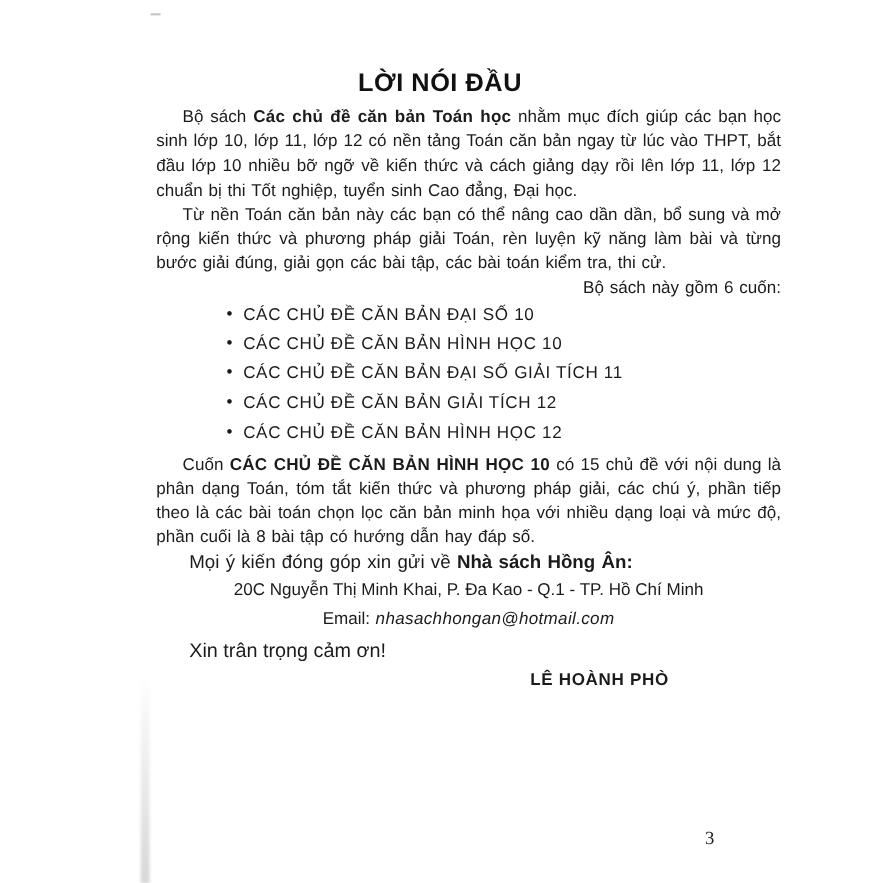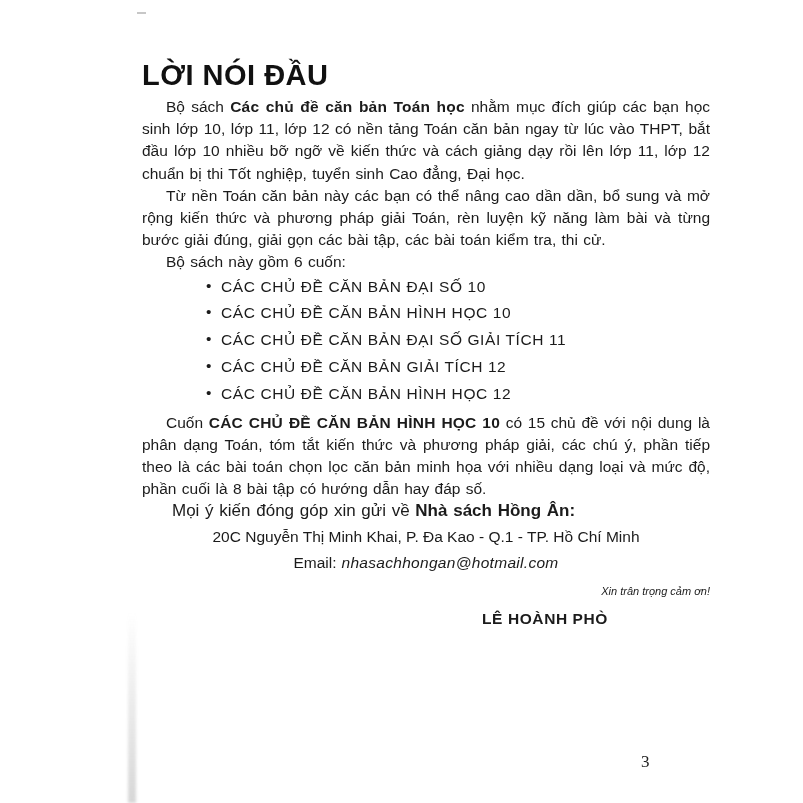--- a/index.html
+++ b/index.html
@@ -8,51 +8,51 @@
     font-family:"Liberation Sans",sans-serif;color:#1b1b1b;
     -webkit-font-smoothing:antialiased;
   }
   .page{
     position:relative;width:803px;height:803px;background:#ffffff;overflow:hidden;
   }
   .content{
     position:absolute;left:142px;top:60px;width:568px;
   }
   .title{
-    font-size:29px;font-weight:bold;letter-spacing:.5px;
-    line-height:30px;margin:0 52px 6px 0;color:#111;
+    font-size:23px;font-weight:bold;letter-spacing:.5px;
+    text-align:center;line-height:30px;margin:0 52px 6px 0;color:#111;
   }
   .para{
     margin:0;font-size:15.5px;line-height:22.2px;
     text-align:justify;text-indent:24px;word-spacing:1px;
   }
   .para b{letter-spacing:.2px;}
   .list-intro{
-    margin:0;font-size:15.5px;line-height:22.2px;text-indent:24px;word-spacing:1px;
+    margin:0;font-size:15.5px;line-height:22.2px;text-indent:24px;word-spacing:1px;text-align:right;
   }
   .books{
     list-style:none;margin:0 0 4px;padding:0 0 0 64px;
   }
   .books li{
     font-size:15.5px;line-height:26.8px;letter-spacing:.6px;white-space:nowrap;
   }
   .blt{display:inline-block;margin-right:9px;transform:translateY(-1px);}
   .contact-line{
     margin:0;font-size:17px;line-height:22.2px;text-indent:30px;word-spacing:1px;
   }
   .center-line{
     margin:3px 0 0;font-size:15.5px;line-height:22.2px;
     text-align:center;text-indent:0;
   }
   .email-line{margin-top:4px;}
   .email-line .lbl{margin-right:5px;}
   .email-line i{letter-spacing:.3px;}
   .thanks{
-    margin:6px 0 0;font-size:11px;line-height:22.2px;
-    font-style:italic;text-indent:30px;text-align:right;
+    margin:6px 0 0;font-size:18px;line-height:22.2px;
+    text-indent:30px;text-align:left;
   }
   .signature{
     width:220px;margin:6px 55px 0 auto;text-align:center;
     font-size:15.5px;line-height:22.2px;
   }
   .sig-name{
     margin-top:6px;font-weight:bold;letter-spacing:.6px;white-space:nowrap;
   }
   .page-number{
     position:absolute;left:641px;top:752px;

